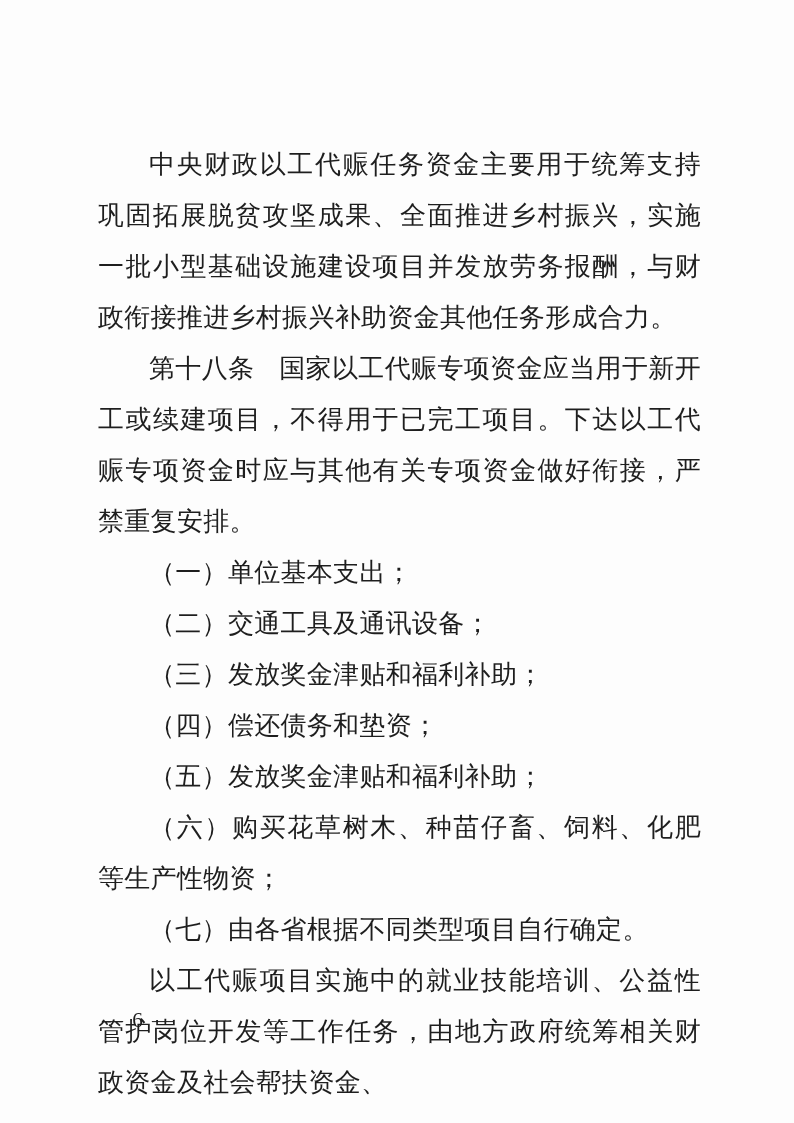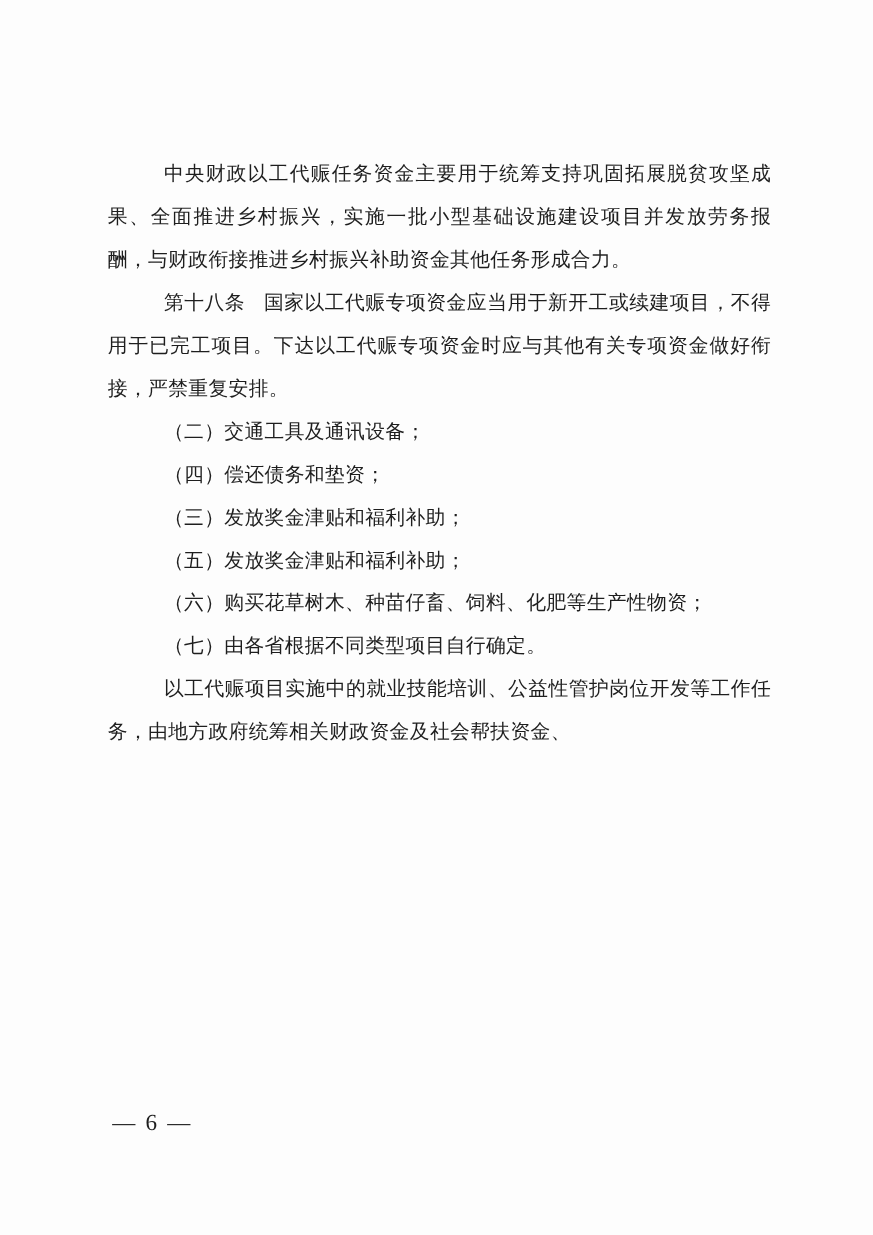--- a/index.html
+++ b/index.html
@@ -14,22 +14,22 @@
     background: #fdfdfd;
     overflow: hidden;
     font-family: "Liberation Serif", "DejaVu Serif", serif;
     color: #1e1e1e;
   }
   .doc-body {
     position: absolute;
     left: 98px;
     top: 139px;
     width: 603px;
-    font-size: 18px;
-    line-height: 39px;
+    font-size: 26px;
+    line-height: 51px;
     text-align: justify;
     letter-spacing: 0.3px;
   }
   .doc-body p {
     margin: 0;
     padding: 0;
     text-indent: 51px;
   }
   .article-no {
     font-weight: normal;
@@ -52,26 +52,27 @@
 <div class="page">
 
   <main class="doc-body">
 
     <p><span>中央财政以工代赈任务资金主要用于统筹支持巩固拓展脱贫攻坚成果、全面推进乡村振兴，实施一批小型基础设施建设项目并发放劳务报酬，与财政衔接推进乡村振兴补助资金其他任务形成合力。</span></p>
 
     <p><span class="article-no">第十八条</span><span>国家以工代赈专项资金应当用于新开工或续建项目，不得用于已完工项目。下达以工代赈专项资金时应与其他有关专项资金做好衔接，严禁重复安排。</span></p>
 
 
 
+    <p><span>（一）单位基本支出；</span></p>
 
     <p><span>（二）交通工具及通讯设备；</span></p>
 
+    <p><span>（三）发放奖金津贴和福利补助；</span></p>
+
     <p><span>（四）偿还债务和垫资；</span></p>
-
-    <p><span>（三）发放奖金津贴和福利补助；</span></p>
 
     <p><span>（五）发放奖金津贴和福利补助；</span></p>
 
     <p><span>（六）购买花草树木、种苗仔畜、饲料、化肥等生产性物资；</span></p>
 
     <p><span>（七）由各省根据不同类型项目自行确定。</span></p>
 
     <p><span>以工代赈项目实施中的就业技能培训、公益性管护岗位开发等工作任务，由地方政府统筹相关财政资金及社会帮扶资金、</span></p>
 
   </main>

